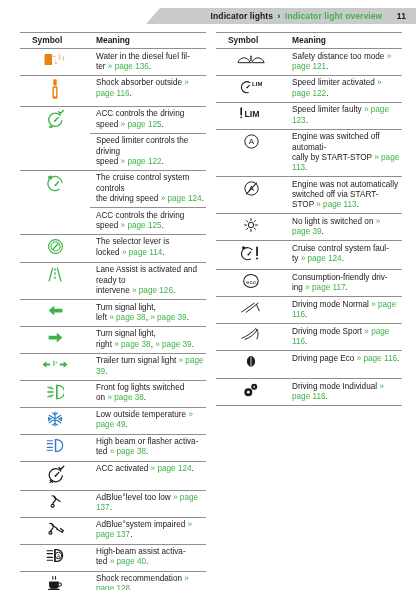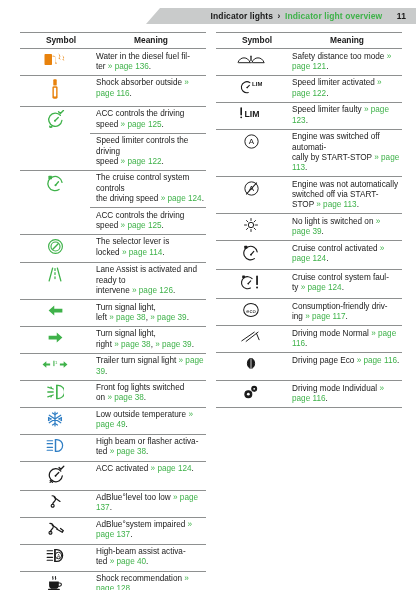--- a/index.html
+++ b/index.html
@@ -41,21 +41,21 @@
 
   table.tbl{border-collapse:collapse;width:186px;table-layout:fixed;}
   table.tbl td,table.tbl th{
     padding:0;margin:0;vertical-align:top;
   }
   .hdr-row th{
     border-top:1.1px solid #8e9090;
     border-bottom:1.1px solid #8e9090;
     height:15px;
     font-size:8.4px;font-weight:bold;color:#1a1a1a;
-    text-align:center;line-height:15px;
+    text-align:left;line-height:15px;
   }
   .hdr-sym{width:58px;padding-left:12px!important;}
   .hdr-mean{padding-left:6px!important;}
 
   .sym{
     width:58px;text-align:center;
     border-bottom:.8px solid #8e9090;
     padding-top:3px!important;padding-bottom:3px!important;
   }
   .mean{
@@ -301,29 +301,20 @@
               <td class="mean"><span>Engine was not automatically<br>switched off via START-<br>STOP </span><span class="grn">» page 113</span><span>.</span></td>
             </tr>
             <tr>
               <td class="sym" rowspan="1"><span class="ico" style="color:#1a1a1a"><svg width="16" height="16" viewBox="0 0 32 32" fill="none" stroke="currentColor" stroke-width="1.9" stroke-linecap="round">
                     <circle cx="16" cy="16" r="5.4"></circle>
                     <path d="M16 3v4M16 25v4M3 16h4M25 16h4M7 7l3 3M22 22l3 3M25 7l-3 3M10 22l-3 3"></path>
                   </svg></span></td>
               <td class="mean"><span>No light is switched on </span><span class="grn">» page 39</span><span>.</span></td>
             </tr>
             <tr>
-              <td class="sym" rowspan="1"><span class="ico" style="color:#1a1a1a"><svg width="18" height="18" viewBox="0 0 32 32" fill="none" stroke="currentColor" stroke-width="2" stroke-linecap="round">
-                    <path d="M27 14A12 12 0 1 0 22 26"></path>
-                    <path d="M16 19l5-6"></path>
-                    <circle cx="16" cy="19" r="1.6" fill="currentColor" stroke="none"></circle>
-                    <rect x="4" y="3" width="5.5" height="5.5" rx="1" fill="currentColor" stroke="none"></rect>
-                  </svg></span></td>
-              <td class="mean"><span>Cruise control activated </span><span class="grn">» page 124</span><span>.</span></td>
-            </tr>
-            <tr>
               <td class="sym" rowspan="1"><span class="ico" style="color:#1a1a1a"><svg width="22" height="18" viewBox="0 0 40 32" fill="none" stroke="currentColor" stroke-width="2" stroke-linecap="round">
                     <path d="M22 10A11 11 0 1 0 19 27"></path>
                     <path d="M15 19l4.5-5"></path>
                     <circle cx="15" cy="19" r="1.5" fill="currentColor" stroke="none"></circle>
                     <rect x="4" y="4" width="5" height="5" rx="1" fill="currentColor" stroke="none"></rect>
                     <path d="M31 6v14" stroke-width="3.2"></path>
                     <circle cx="31" cy="26" r="1.8" fill="currentColor" stroke="none"></circle>
                   </svg></span></td>
               <td class="mean"><span>Cruise control system faul-<br>ty </span><span class="grn">» page 124</span><span>.</span></td>
             </tr>
@@ -336,20 +327,28 @@
             </tr>
             <tr>
               <td class="sym" rowspan="1"><span class="ico" style="color:#1a1a1a"><svg width="22" height="13" viewBox="0 0 40 24" fill="none" stroke="currentColor" stroke-width="1.8" stroke-linecap="round">
                     <path d="M3 20L26 4"></path>
                     <path d="M11 21L33 4"></path>
                     <path d="M30 6l5 12"></path>
                   </svg></span></td>
               <td class="mean"><span>Driving mode Normal </span><span class="grn">» page 116</span><span>.</span></td>
             </tr>
             <tr>
+              <td class="sym" rowspan="1"><span class="ico" style="color:#1a1a1a"><svg width="22" height="14" viewBox="0 0 40 26" fill="none" stroke="currentColor" stroke-width="1.8" stroke-linecap="round">
+                    <path d="M3 21C12 17 22 11 29 3"></path>
+                    <path d="M9 23C18 20 26 14 32 5"></path>
+                    <path d="M30 4c4 5 4 12 1 18"></path>
+                  </svg></span></td>
+              <td class="mean"><span>Driving mode Sport </span><span class="grn">» page 116</span><span>.</span></td>
+            </tr>
+            <tr>
               <td class="sym" rowspan="1"><span class="ico" style="color:#1a1a1a"><svg width="10" height="17" viewBox="0 0 18 30" fill="none" stroke="currentColor" stroke-width="1.8">
                     <ellipse cx="9" cy="13" rx="6.5" ry="9" fill="currentColor"></ellipse>
                     <path d="M9 4v24" stroke="#fff" stroke-width="1.4"></path>
                   </svg></span></td>
               <td class="mean"><span>Driving page Eco </span><span class="grn">» page 116</span><span>.</span></td>
             </tr>
             <tr class="last">
               <td class="sym" rowspan="1"><span class="ico" style="color:#1a1a1a"><svg width="16" height="16" viewBox="0 0 30 30" fill="none" stroke="currentColor" stroke-width="2">
                     <circle cx="10" cy="19" r="6.5" fill="currentColor"></circle>
                     <circle cx="10" cy="19" r="2.6" fill="#fff" stroke="none"></circle>

